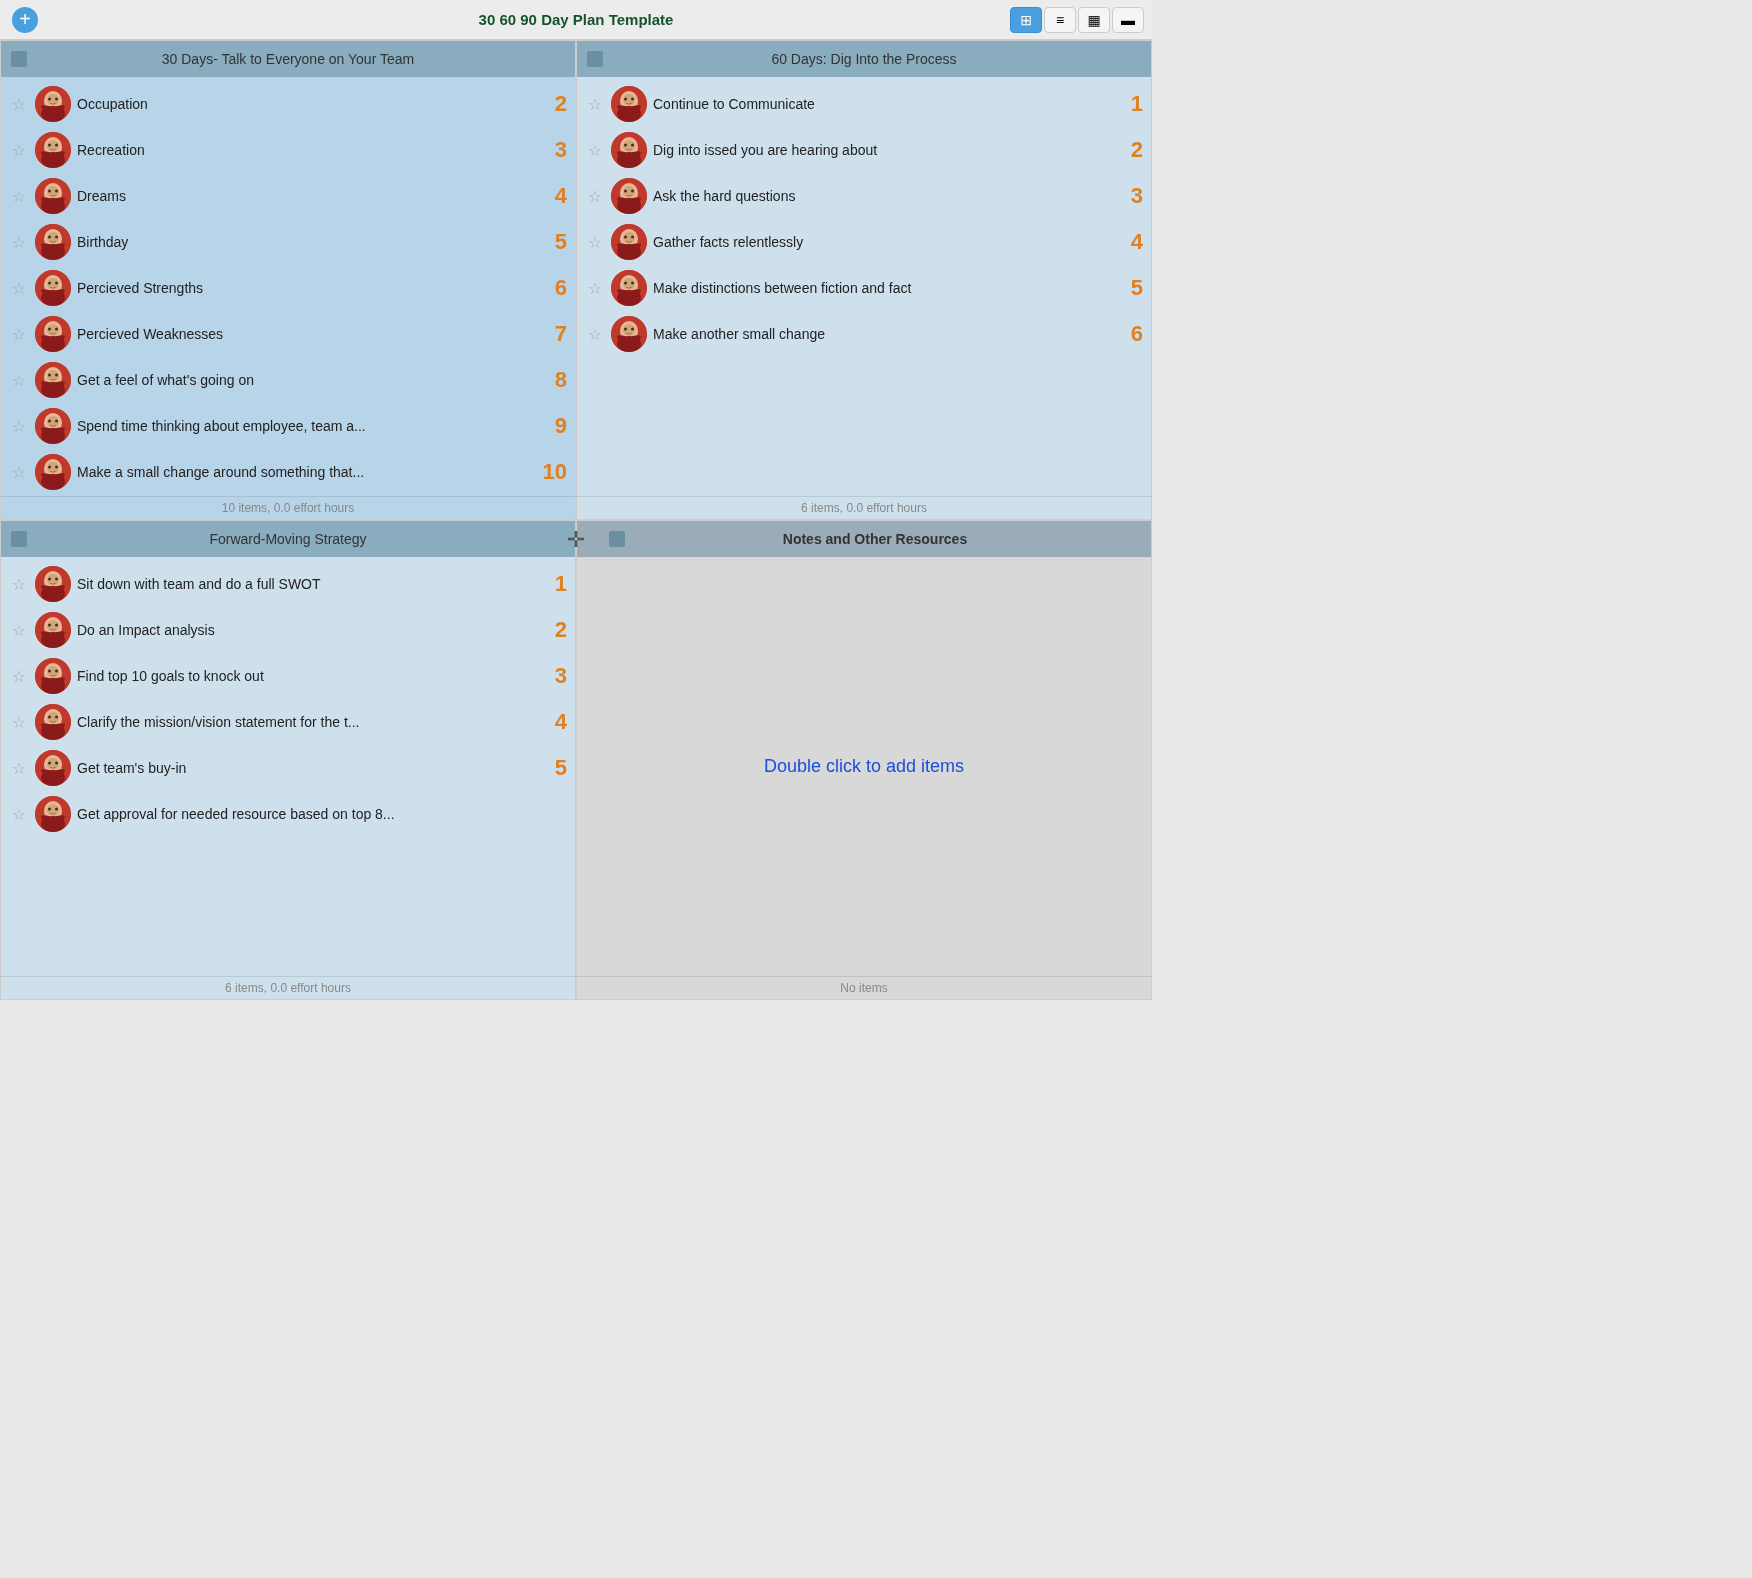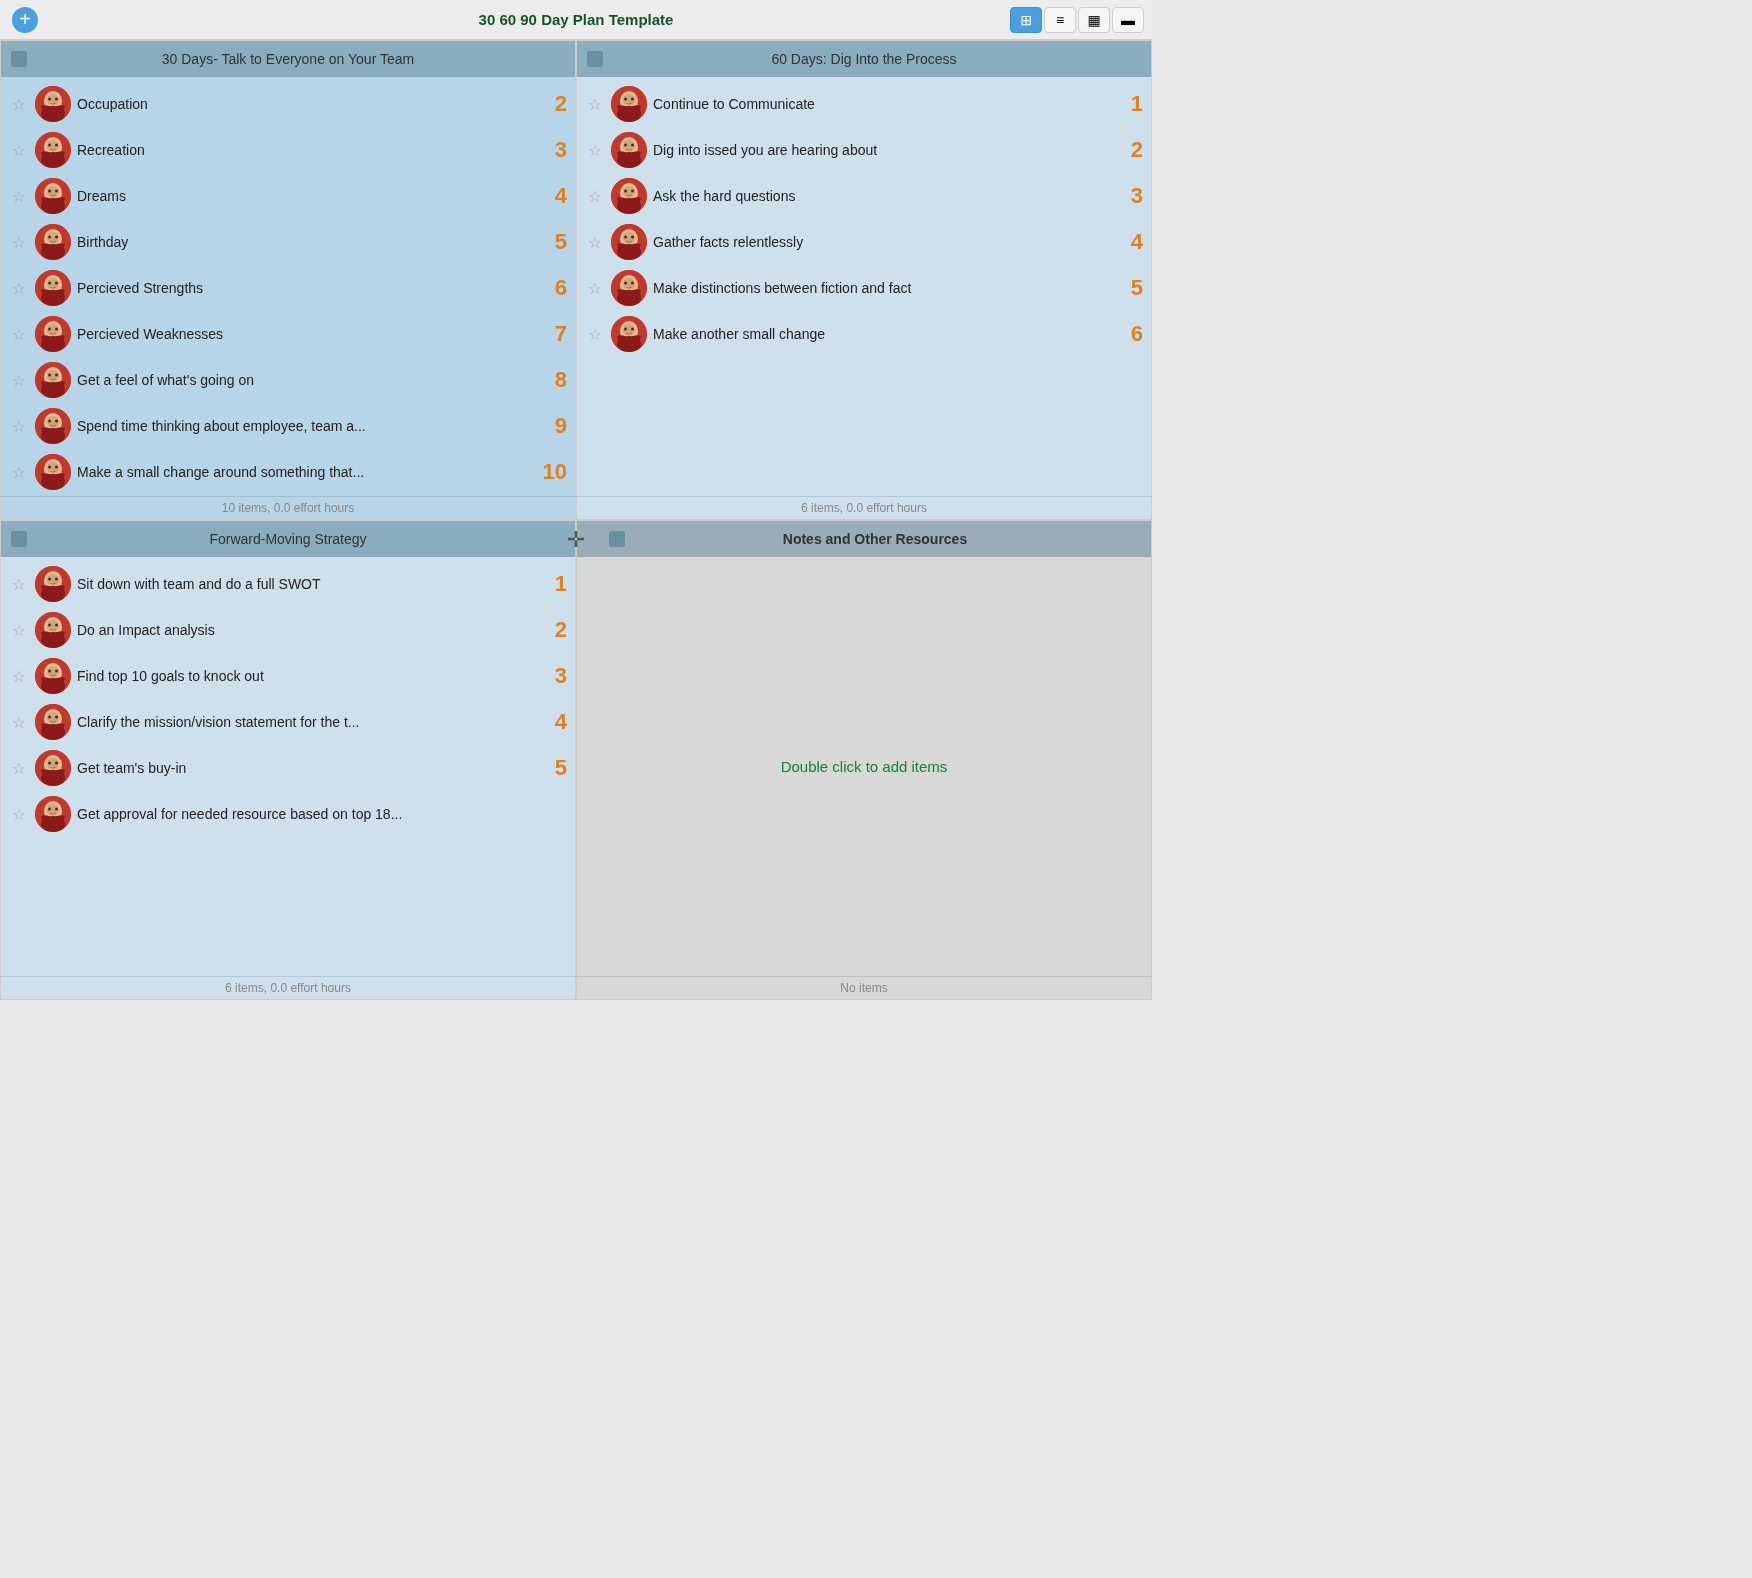--- a/index.html
+++ b/index.html
@@ -163,22 +163,22 @@
       display: flex; align-items: center; justify-content: center;
       font-size: 20px;
       color: #666;
       cursor: move;
     }
     .empty-message {
       flex: 1;
       display: flex;
       align-items: center;
       justify-content: center;
-      color: #15803d;
-      font-size: 15px;
+      color: #1d4ed8;
+      font-size: 18px;
     }
     .grid-wrapper {
       position: relative;
       height: calc(100% - 40px);
     }
     .four-arrow {
       font-size: 22px;
       color: #555;
     }
   </style>
@@ -584,21 +584,21 @@
     <circle cx="18" cy="18" r="18" fill="#c0392b"></circle>
     <ellipse cx="18" cy="15" rx="9" ry="10" fill="#e8b89a"></ellipse>
     <ellipse cx="18" cy="28" rx="12" ry="8" fill="#8b1a1a"></ellipse>
     <circle cx="18" cy="14" r="6" fill="#d4a574"></circle>
     <ellipse cx="14.5" cy="13" rx="1.5" ry="1.5" fill="#333"></ellipse>
     <ellipse cx="21.5" cy="13" rx="1.5" ry="1.5" fill="#333"></ellipse>
     <path d="M15 17 Q18 19 21 17" stroke="#a0785a" stroke-width="1" fill="none"></path>
     <path d="M6 20 Q12 18 18 22 Q24 18 30 20 Q28 30 18 32 Q8 30 6 20Z" fill="#8b1a1a"></path>
   </svg>
             </div>
-            <span class="item-text">Get approval for needed resource based on top 18...</span>
+            <span class="item-text">Get approval for needed resource based on top 8...</span>
             <span class="item-number"></span>
           </div>
         </div>
       <div class="q-footer">6 items, 0.0 effort hours</div>
     </div>
 
     <div class="quadrant q-bottom-right">
       <div class="q-header q-header-bold">
         <div class="q-checkbox"></div>
         <span class="q-header-text">Notes and Other Resources</span>

